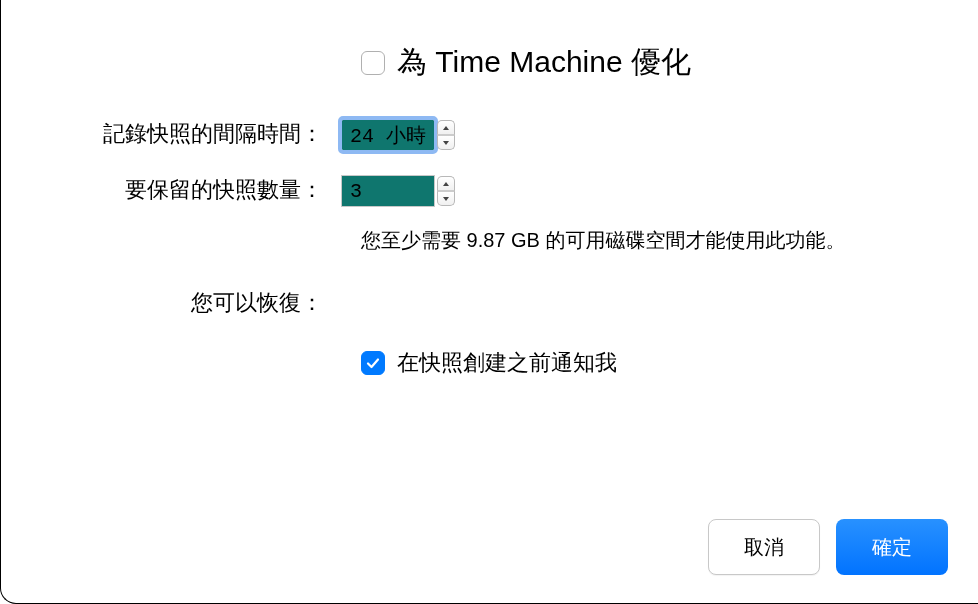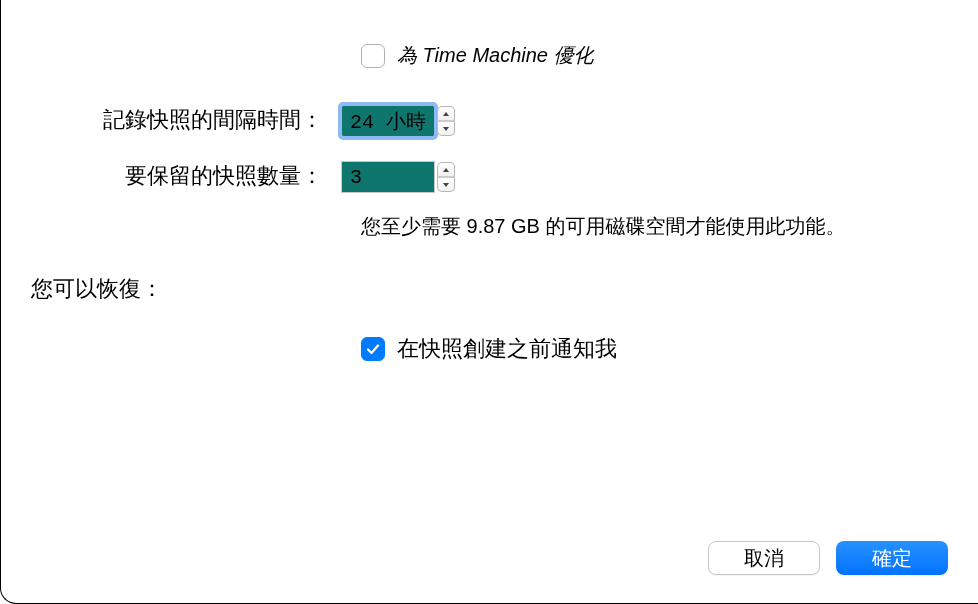--- a/index.html
+++ b/index.html
@@ -114,21 +114,21 @@
       margin-left: 330px;
       margin-top: -4px;
       margin-bottom: 34px;
     }
     .restore-section {
       display: flex;
       margin-bottom: 30px;
     }
     .restore-label {
       width: 310px;
-      text-align: left;
+      text-align: right;
       padding-right: 18px;
       font-size: 22px;
     }
     .restore-list {
       font-size: 22px;
       line-height: 2.1;
     }
     .notify-row {
       display: flex;
       align-items: center;
@@ -138,21 +138,21 @@
     }
     .button-row {
       position: absolute;
       bottom: 28px;
       right: 30px;
       display: flex;
       gap: 16px;
     }
     .btn {
       min-width: 112px;
-      height: 34px;
+      height: 56px;
       border-radius: 8px;
       font-size: 20px;
       font-family: inherit;
       cursor: pointer;
       display: flex;
       align-items: center;
       justify-content: center;
       padding: 0 20px;
     }
     .btn-secondary {
@@ -164,23 +164,22 @@
     .btn-primary {
       background: linear-gradient(#2891ff, #0173ff);
       border: none;
       color: #fff;
       text-align: center;
     }
     .first-row {
       margin-left: 330px;
       display: flex;
       align-items: center;
-      font-size: 20px;
+      font-size: 30px;
       margin-bottom: 36px;
-      font-style: italic;
     }
   </style>
 </head>
 <body>
 
 <div class="dialog">
 
   <div class="first-row">
     <span class="checkbox"></span>
     <span>為 Time Machine 優化</span>

